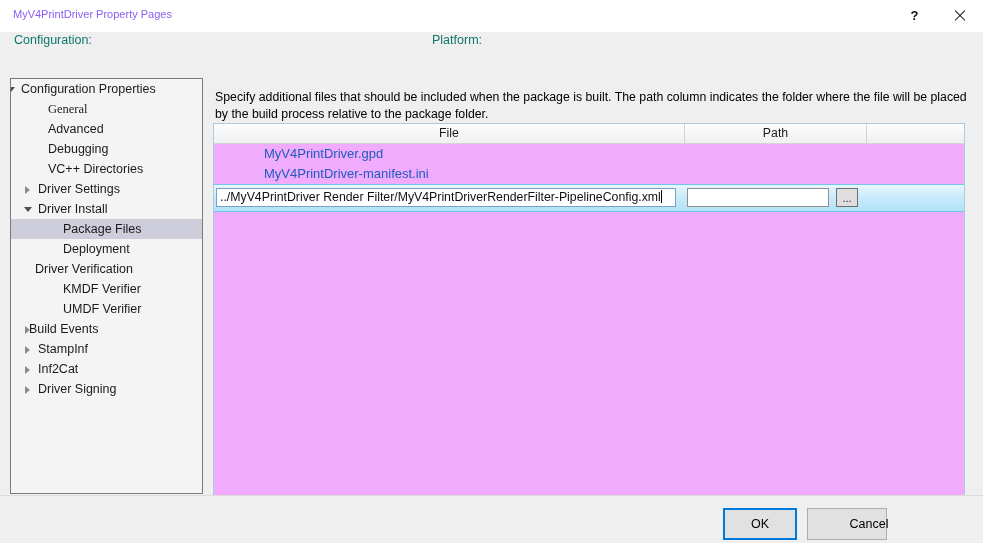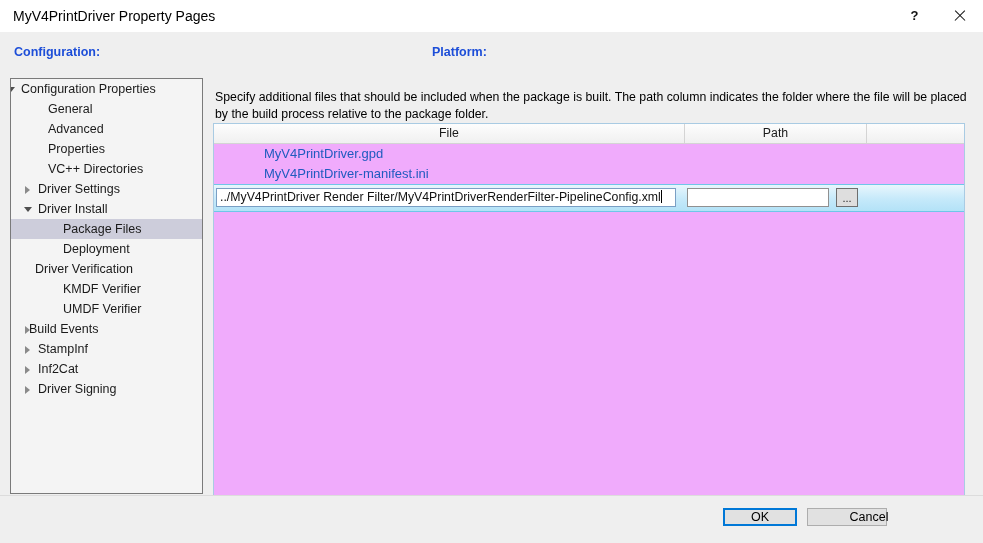--- a/index.html
+++ b/index.html
@@ -21,22 +21,22 @@
   #titlebar {
     position: absolute;
     left: 0; top: 0;
     width: 983px; height: 32px;
     background: #ffffff;
     border-bottom: 1px solid #ffffff;
   }
   #title-text {
     position: absolute;
     left: 13px; top: 8px;
-    font-size: 14px;
-    color: #000000;
+    font-size: 11px;
+    color: #8b5cf6;
     white-space: nowrap;
   }
   .caption-btn {
     position: absolute;
     top: 0;
     width: 45px; height: 31px;
     display: flex;
     align-items: center;
     justify-content: center;
     font-size: 14px;
@@ -61,25 +61,24 @@
 
   
   #config-bar {
     position: absolute;
     left: 0; top: 32px;
     width: 983px; height: 40px;
     background: #efefef;
   }
   .cfg-label {
     position: absolute;
-    top: 13px;
+    top: 1px;
     font-size: 12.5px;
-    color: #1d4ed8;
-    white-space: nowrap;
-    font-weight: bold;
+    color: #0f766e;
+    white-space: nowrap;
   }
   #lbl-configuration { left: 14px; }
   #lbl-platform { left: 432px; }
 
   .combo {
     position: absolute;
     top: 42px;
     height: 22px;
     background: #e3e3e3;
     border: 1px solid #acacac;
@@ -314,21 +313,21 @@
   #footer {
     position: absolute;
     left: 0; top: 495px;
     width: 983px; height: 48px;
     background: #efefef;
     border-top: 1px solid #dcdcdc;
   }
   .dlg-btn {
     position: absolute;
     top: 12px;
-    height: 18px;
+    height: 32px;
     background: #e1e1e1;
     border: 1px solid #adadad;
     box-sizing: border-box;
     font-size: 12.5px;
     color: #000000;
     display: flex;
     align-items: center;
     justify-content: center;
     cursor: default;
     font-family: "Liberation Sans", sans-serif;
@@ -364,23 +363,23 @@
     <span class="chev"></span>
   </div>
 
   <div id="btn-config-manager">Configuration Manager...</div>
 </div>
 
 <div id="body-area">
 
   <div id="tree-panel">
       <div class="tree-node"><span class="expander open" style="left: -4px;"></span><span class="node-label" style="margin-left: 10px;">Configuration Properties</span></div>
-      <div class="tree-node"><span class="node-label" style="margin-left: 37px;">General</span></div>
+      <div class="tree-node"><span class="node-label" style="margin-left: 37px; font-family: Liberation Serif, serif;">General</span></div>
       <div class="tree-node"><span class="node-label" style="margin-left: 37px;">Advanced</span></div>
-      <div class="tree-node"><span class="node-label" style="margin-left: 37px;">Properties</span></div>
+      <div class="tree-node"><span class="node-label" style="margin-left: 37px;">Debugging</span></div>
       <div class="tree-node"><span class="node-label" style="margin-left: 37px;">VC++ Directories</span></div>
       <div class="tree-node"><span class="expander closed" style="left: 13px;"></span><span class="node-label" style="margin-left: 27px;">Driver Settings</span></div>
       <div class="tree-node"><span class="expander open" style="left: 13px;"></span><span class="node-label" style="margin-left: 27px;">Driver Install</span></div>
       <div class="tree-node selected"><span class="node-label" style="margin-left: 52px;">Package Files</span></div>
       <div class="tree-node"><span class="node-label" style="margin-left: 52px;">Deployment</span></div>
       <div class="tree-node"><span class="node-label" style="margin-left: 24px;">Driver Verification</span></div>
       <div class="tree-node"><span class="node-label" style="margin-left: 52px;">KMDF Verifier</span></div>
       <div class="tree-node"><span class="node-label" style="margin-left: 52px;">UMDF Verifier</span></div>
       <div class="tree-node"><span class="expander closed" style="left: 13px;"></span><span class="node-label" style="margin-left: 18px;">Build Events</span></div>
       <div class="tree-node"><span class="expander closed" style="left: 13px;"></span><span class="node-label" style="margin-left: 27px;">StampInf</span></div>

